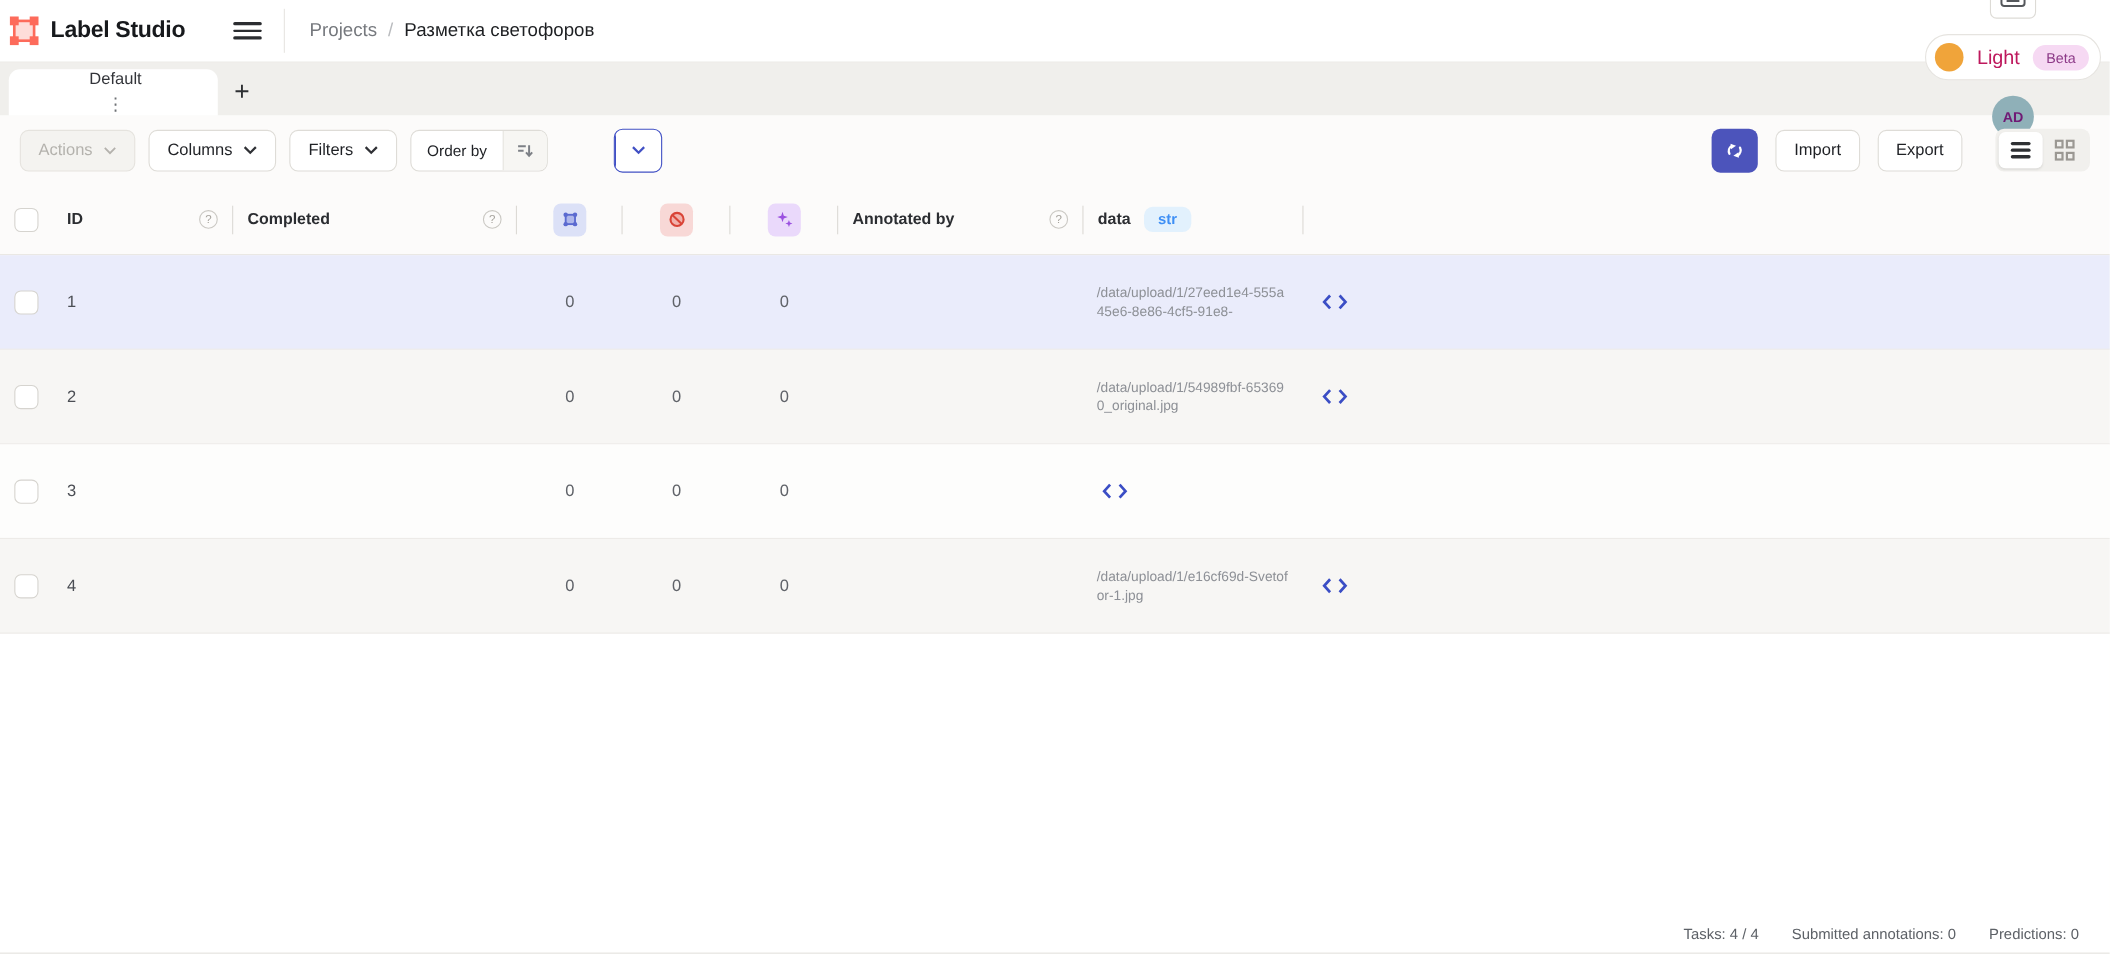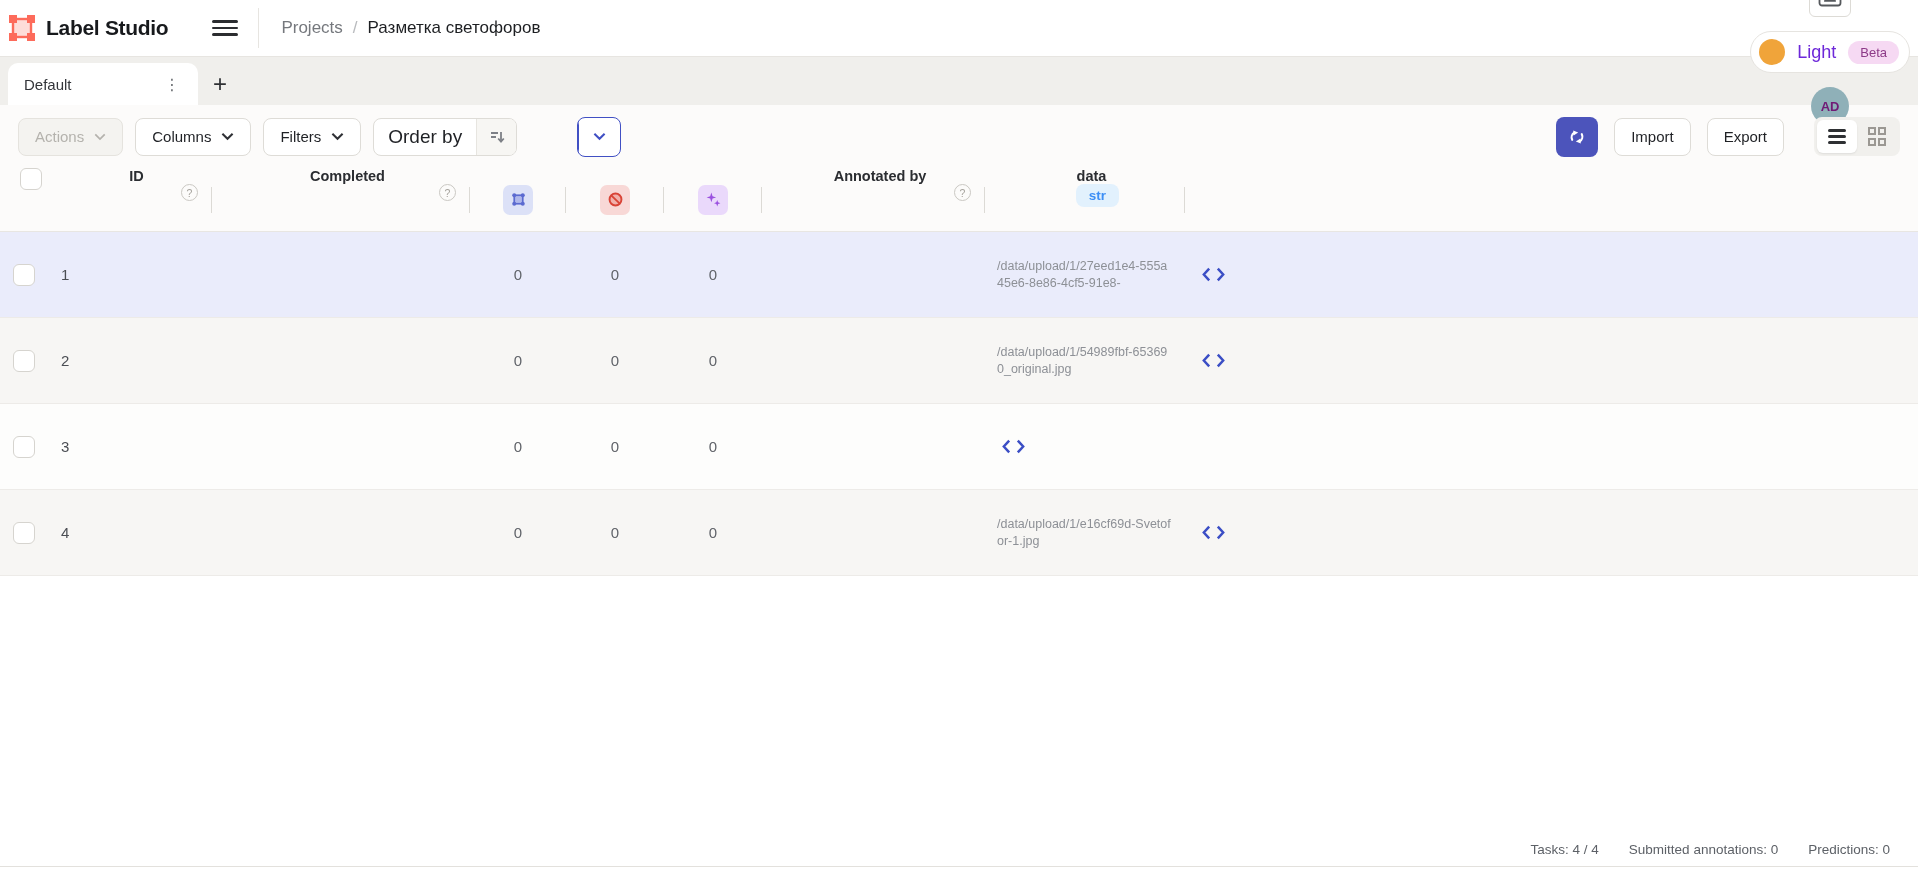--- a/index.html
+++ b/index.html
@@ -30,70 +30,70 @@
   }
   .kbd-btn{
     width:42px; height:38px; border:1px solid #dddbd6; border-radius:6px; background:#fff;
     display:flex; align-items:center; justify-content:center; cursor:pointer;
   }
   .theme-pill{
     height:42px; border:1px solid #e6e4e0; border-radius:22px; background:#fff;
     display:flex; align-items:center; gap:12px; padding:0 10px 0 8px; cursor:pointer;
   }
   .theme-dot{ width:26px; height:26px; border-radius:50%; background:#f0a43a; }
-  .theme-label{ font-size:18px; color:#6d28d9; }
+  .theme-label{ font-size:18px; color:#be185d; }
   .beta-badge{ background:#f6d9f3; color:#8d3a88; font-size:13px; border-radius:12px; padding:4px 12px; }
   .avatar{
     width:38px; height:38px; border-radius:50%; background:#8fb0b8; color:#701a75;
     display:flex; align-items:center; justify-content:center; font-size:13px; font-weight:700; cursor:pointer;
   }
 
   
   .tabbar{ height:48px; background:#f0efec; display:flex; align-items:flex-end; padding-left:8px; }
   .tab{
     width:190px; height:42px; background:#fff; border-radius:10px 10px 0 0;
     display:flex; align-items:center; justify-content:space-between; padding:0 12px 0 16px;
-    font-size:15px; color:#33353a; cursor:pointer;
+    font-size:15px; color:#33353a; cursor:pointer;flex-direction:column;
   }
   .tab-kebab{ color:#6e7175; font-size:16px; letter-spacing:0; padding:0 6px; cursor:pointer; }
   .add-tab{ width:44px; height:42px; display:flex; align-items:center; justify-content:center;
     font-size:24px; color:#2e3033; cursor:pointer; }
 
   
   .surface{ background:#fcfbfa; }
 
   
   .toolbar{ height:63px; display:flex; align-items:center; padding:0 18px; gap:12px; }
   .btn{
     height:38px; background:#fff; border:1px solid #dedcd7; border-radius:8px;
     display:flex; align-items:center; gap:10px; padding:0 16px; font-size:15px;
     color:#1f2125; cursor:pointer; white-space:nowrap;
   }
   .btn.disabled{ background:#f4f3f0; color:#b4b2ad; border-color:#e5e3de; cursor:default; }
   .split-btn{ display:flex; align-items:stretch; height:38px; border:1px solid #dedcd7; border-radius:8px; background:#fff; overflow:hidden; cursor:pointer; }
-  .split-btn .seg-main{ display:flex; align-items:center; padding:0 14px; font-size:19px; color:#1f2125; }
+  .split-btn .seg-main{ display:flex; align-items:center; padding:0 14px; font-size:14px; color:#1f2125; }
   .split-btn .seg-icon{ display:flex; align-items:center; justify-content:center; width:40px; border-left:1px solid #e7e5e0; background:#f7f6f3; }
   .label-all{ margin-left:48px; border:1px solid #4150c4; border-radius:8px; height:40px; display:flex; align-items:stretch; overflow:hidden; background:#fff; cursor:pointer; }
   .label-all .seg-main{ width:186px; display:flex; align-items:center; justify-content:center; font-size:15.5px; color:#4150c4; }
   .label-all .seg-arrow{ width:42px; border-left:1px solid #4150c4; display:flex; align-items:center; justify-content:center; }
   .toolbar-right{ margin-left:auto; display:flex; align-items:center; gap:16px; }
   .refresh-btn{ width:42px; height:40px; background:#4c54bb; border:none; border-radius:8px;
     display:flex; align-items:center; justify-content:center; cursor:pointer; }
   .view-toggle{ display:flex; background:#f1f0ed; border-radius:8px; padding:3px; margin-left:14px; }
   .view-seg{ width:40px; height:33px; display:flex; align-items:center; justify-content:center; border-radius:6px; cursor:pointer; }
   .view-seg.active{ background:#fff; box-shadow:0 1px 2px rgba(0,0,0,0.08); }
   .list-icon{ display:flex; flex-direction:column; gap:3.5px; }
   .list-icon span{ width:18px; height:2.6px; background:#2e3033; border-radius:2px; }
   .grid-icon{ display:grid; grid-template-columns:8px 8px; grid-template-rows:8px 8px; gap:2.5px; }
   .grid-icon span{ border:2px solid #9b9893; }
 
   
   .tgrid{ display:grid; grid-template-columns:48px 164px 258px 96px 98px 98px 223px 200px 1fr; }
   .table-header{ height:64px; border-bottom:1px solid #e8e6e2; }
-  .th{ display:flex; align-items:center; position:relative; font-size:14.5px; font-weight:700; color:#2b2d31;flex-direction:column; }
+  .th{ display:flex; align-items:center; position:relative; font-size:14.5px; font-weight:700; color:#2b2d31; }
   .th.sep::after{ content:''; position:absolute; right:0; top:50%; transform:translateY(-50%);
     width:1px; height:26px; background:#dcdad5; }
   .th.pad{ padding-left:13px; }
   .th.center{ justify-content:center; }
   .help{ margin-left:auto; margin-right:14px; width:17px; height:17px; border:1.4px solid #cac8c3; border-radius:50%;
     color:#a5a29c; font-size:10.5px; font-weight:400; display:flex; align-items:center; justify-content:center; }
   .chk{ width:22px; height:22px; border:1px solid #d6d4cf; border-radius:6px; background:#fff; margin-left:13px; cursor:pointer; }
   .col-icon{ width:30px; height:30px; border-radius:7px; display:flex; align-items:center; justify-content:center; }
   .col-icon.blue{ background:#dce1f7; }
   .col-icon.red{ background:#f8d8d6; }

